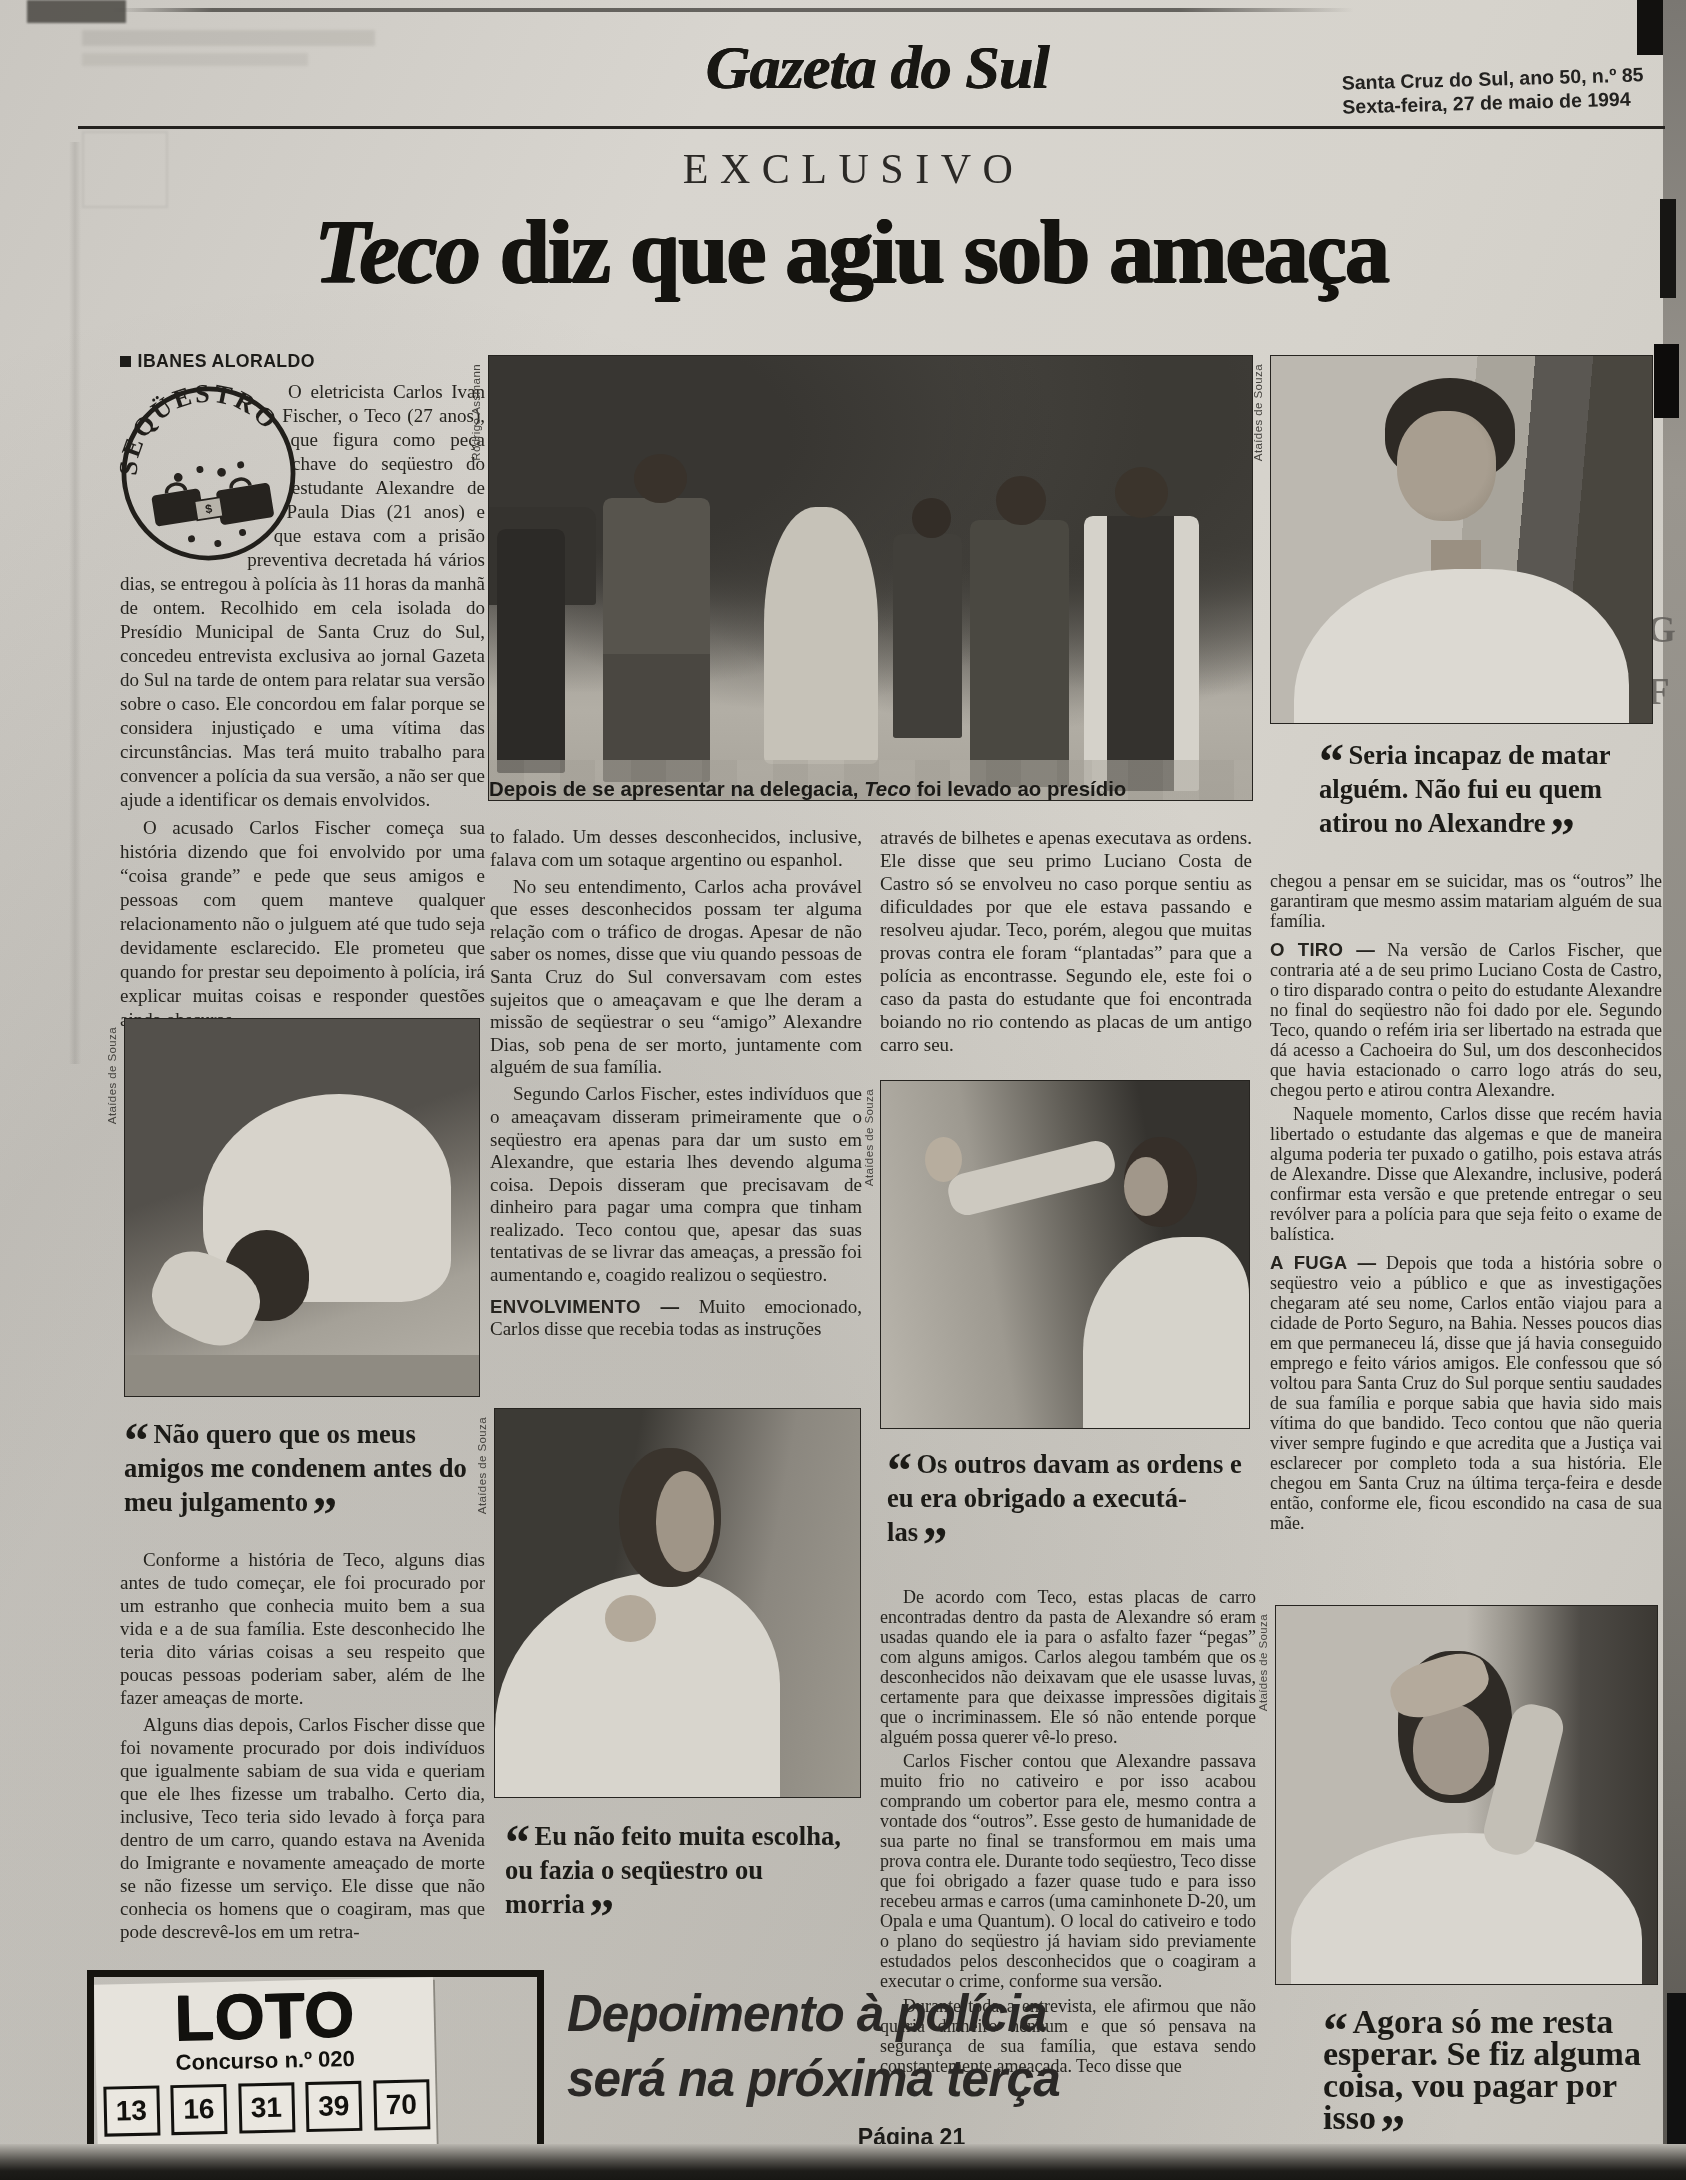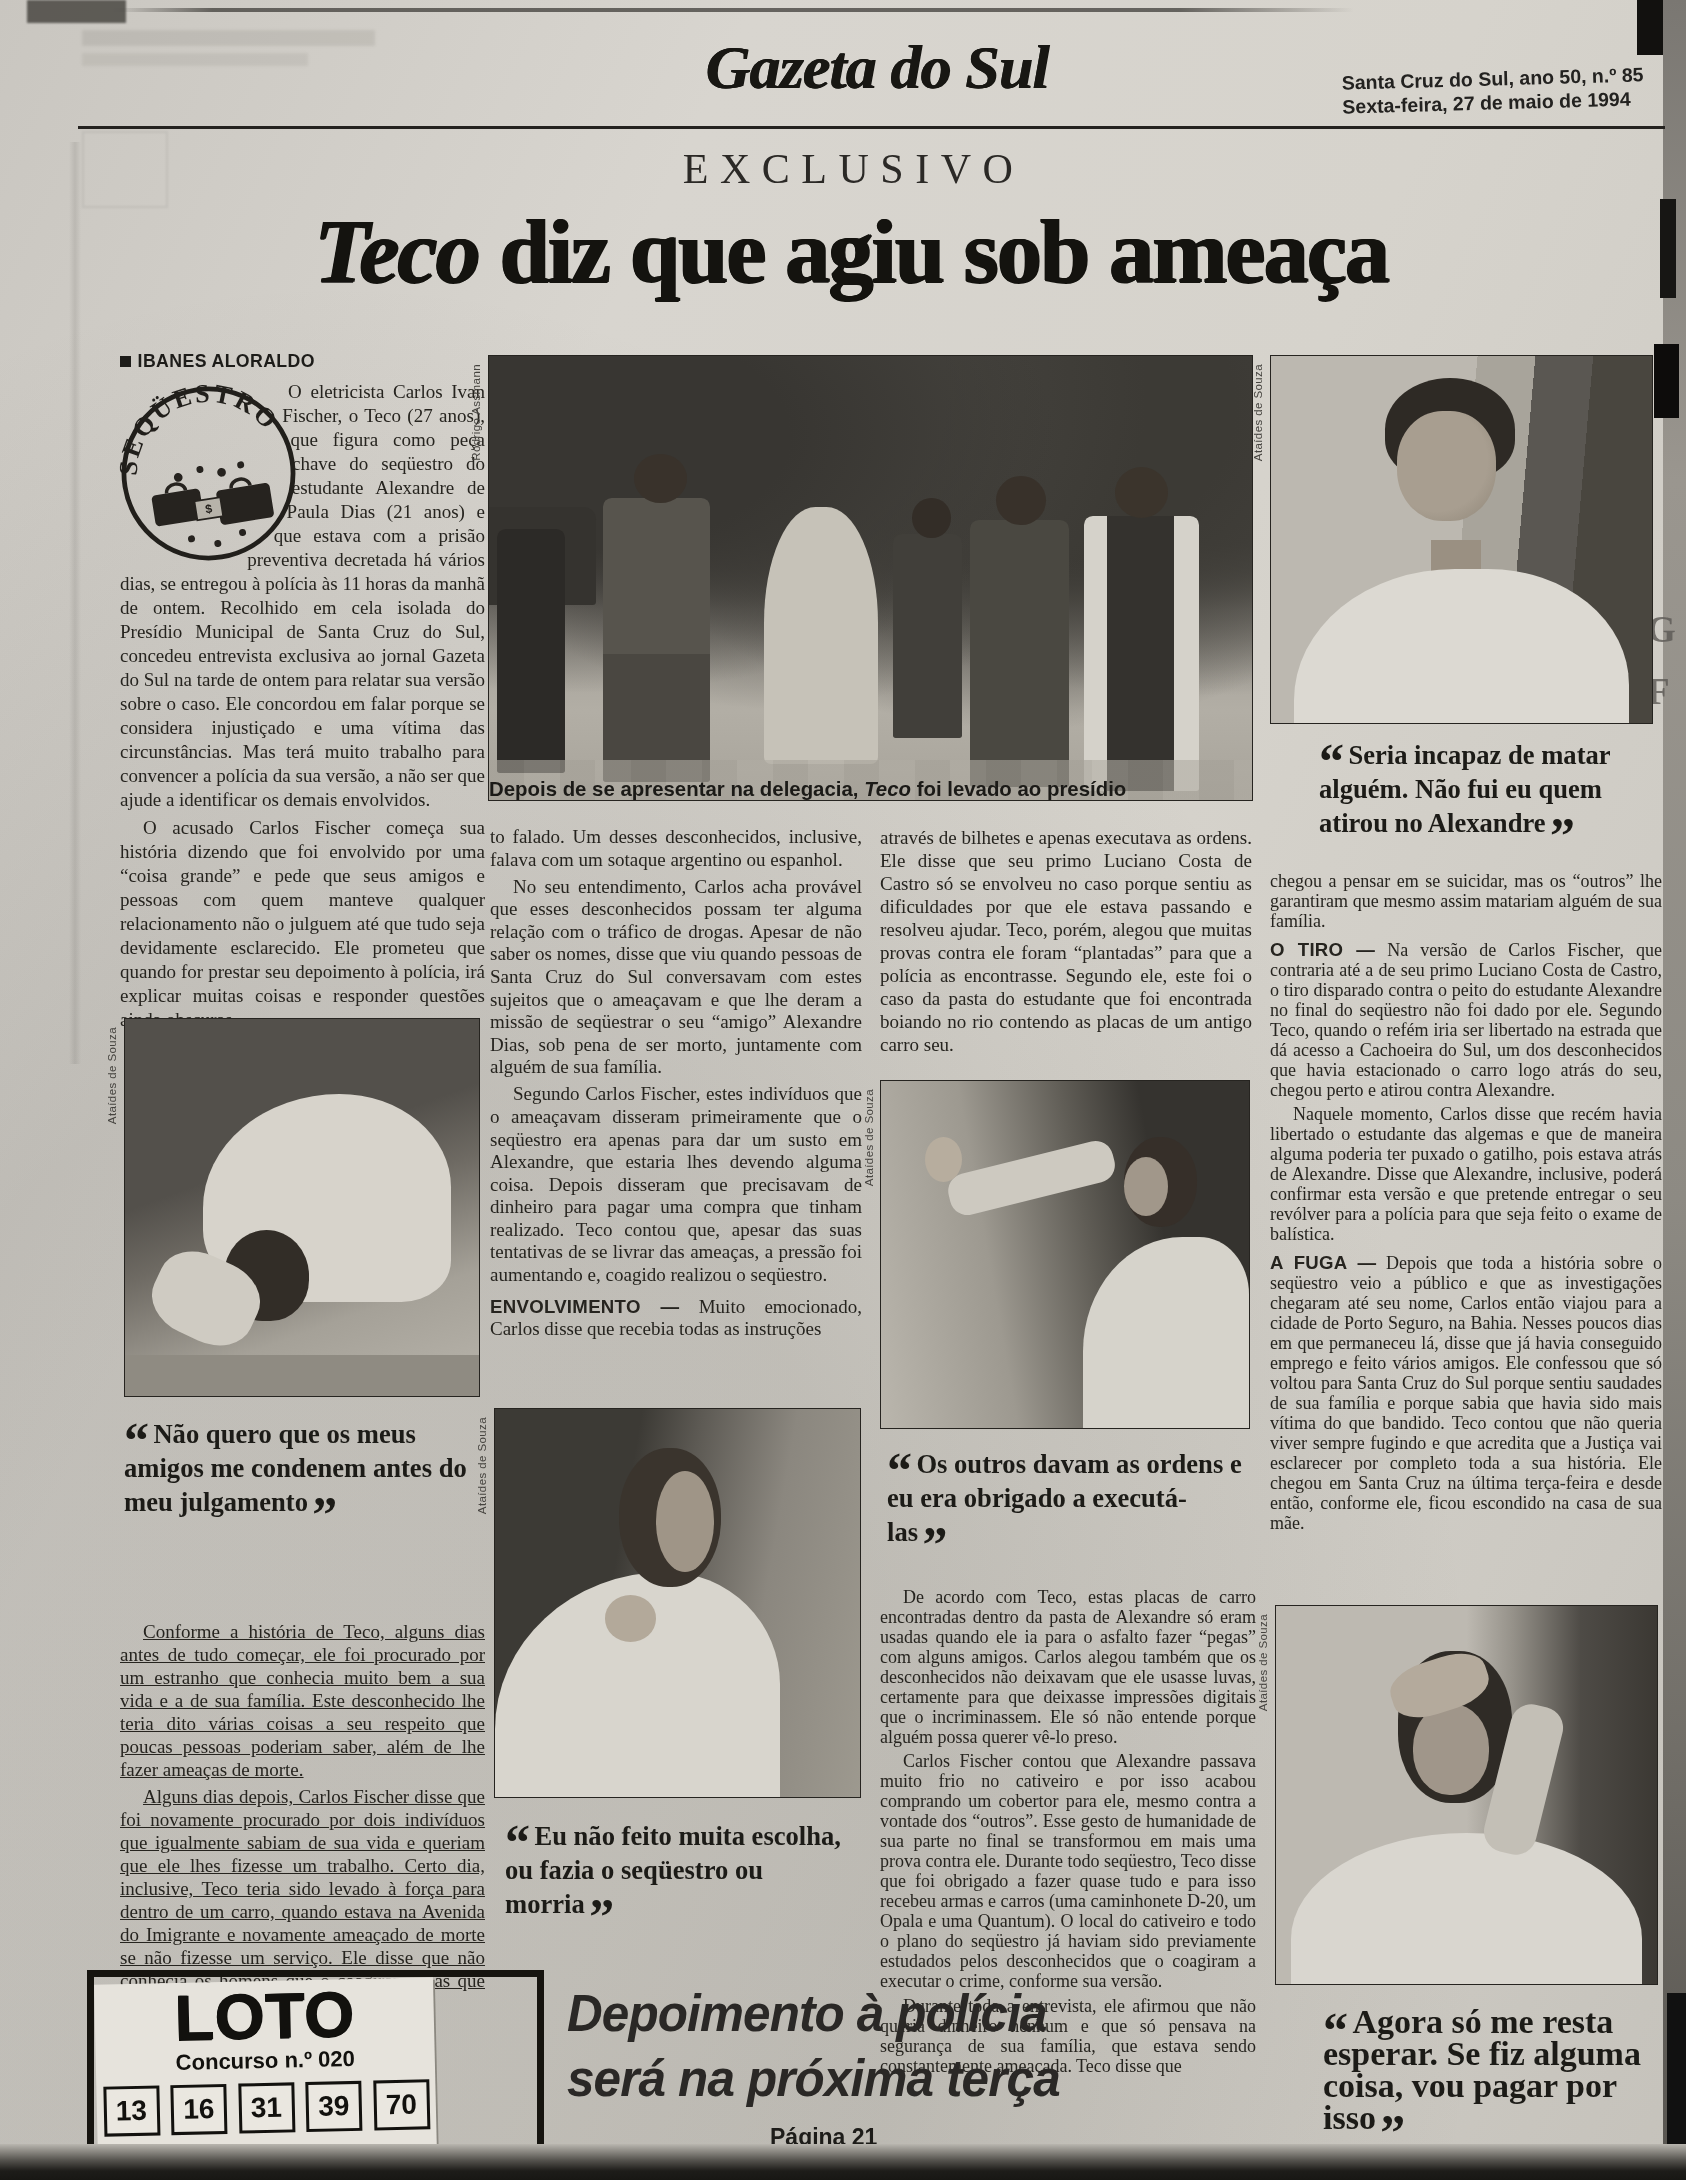--- a/index.html
+++ b/index.html
@@ -91,21 +91,21 @@
     font-family:"Liberation Sans",sans-serif;color:#12110e;}
   .loto-title{font-size:64px;font-weight:bold;letter-spacing:0.9px;line-height:62px;
     text-shadow:1.4px 0 0 #12110e,0 0.9px 0 #12110e;}
   .loto-sub{font-size:22px;font-weight:bold;margin-top:1.8px;}
   .loto-nums{margin-top:8.9px;display:flex;justify-content:center;gap:11.5px;}
   .loto-num{width:50px;height:44px;border:3.5px solid #12110e;display:flex;align-items:center;
     justify-content:center;font-size:28px;font-weight:bold;background:#eae7e0;}
   .teaser{top:1981px;left:567px;width:567px;font-family:"Liberation Sans",sans-serif;
     font-weight:bold;font-style:italic;font-size:52px;line-height:65px;color:#2a2826;
     transform:scaleX(.95);transform-origin:left top;letter-spacing:-0.9px;}
-  .pagelabel{top:2124px;left:770px;width:319px;text-align:left;
+  .pagelabel{top:2124px;left:752px;width:319px;text-align:center;
     font-family:"Liberation Sans",sans-serif;font-weight:bold;font-size:23px;color:#1d1c19;}
 </style>
 </head>
 <body>
 
 <div id="page">
 
   <div class="abs top-line"></div>
   <div class="abs tl-smudge"></div>
   <div class="abs ghost1"></div>
@@ -219,21 +219,21 @@
   <div class="abs credit" style="left:863px;top:1089px;">Ataídes de Souza</div>
 
   <div class="pq" style="left:887px;top:1447px;width:355px;">Os outros davam as ordens e eu era obrigado a executá-las</div>
   <div class="col body-d" style="left:880px;top:1587px;width:376px;">
     <p>De acordo com Teco, estas placas de carro encontradas dentro da pasta de Alexandre só eram usadas quando ele ia para o asfalto fazer “pegas” com alguns amigos. Carlos alegou também que os desconhecidos não deixavam que ele usasse luvas, certamente para que deixasse impressões digitais que o incriminassem. Ele só não entende porque alguém possa querer vê-lo preso.</p>
     <p>Carlos Fischer contou que Alexandre passava muito frio no cativeiro e por isso acabou comprando um cobertor para ele, mesmo contra a vontade dos “outros”. Esse gesto de humanidade de sua parte no final se transformou em mais uma prova contra ele. Durante todo seqüestro, Teco disse que foi obrigado a fazer quase tudo e para isso recebeu armas e carros (uma caminhonete D-20, um Opala e uma Quantum). O local do cativeiro e todo o plano do seqüestro já haviam sido previamente estudados pelos desconhecidos que o coagiram a executar o crime, conforme sua versão.</p>
     <p>Durante toda a entrevista, ele afirmou que não queria dinheiro nenhum e que só pensava na segurança de sua família, que estava sendo constantemente ameaçada. Teco disse que</p>
   </div>
 
   <div class="pq" style="left:124px;top:1417px;width:362px;">Não quero que os meus amigos me condenem antes do meu julgamento</div>
-  <div class="col body-c" style="left:120px;top:1620px;width:365px;text-decoration:underline;">
+  <div class="col body-c" style="left:120px;top:1548px;width:365px;">
     <p>Conforme a história de Teco, alguns dias antes de tudo começar, ele foi procurado por um estranho que conhecia muito bem a sua vida e a de sua família. Este desconhecido lhe teria dito várias coisas a seu respeito que poucas pessoas poderiam saber, além de lhe fazer ameaças de morte.</p>
     <p>Alguns dias depois, Carlos Fischer disse que foi novamente procurado por dois indivíduos que igualmente sabiam de sua vida e queriam que ele lhes fizesse um trabalho. Certo dia, inclusive, Teco teria sido levado à força para dentro de um carro, quando estava na Avenida do Imigrante e novamente ameaçado de morte se não fizesse um serviço. Ele disse que não conhecia os homens que o coagiram, mas que pode descrevê-los em um retra-</p>
   </div>
 
   <div class="photo ph-c2" style="left:494px;top:1408px;width:365px;height:388px;">
     <div class="shape" style="left:0;bottom:0;width:78%;height:58%;background:#d8d5cd;border-radius:60% 40% 0 0/70% 50% 0 0;"></div>
     <div class="shape" style="left:34%;top:10%;width:28%;height:36%;background:#3a342d;border-radius:48%;"></div>
     <div class="shape" style="left:44%;top:16%;width:16%;height:26%;background:#9f9587;border-radius:50%;"></div>
     <div class="shape" style="left:30%;top:48%;width:14%;height:12%;background:#b3a99a;border-radius:50%;"></div>
   </div>

